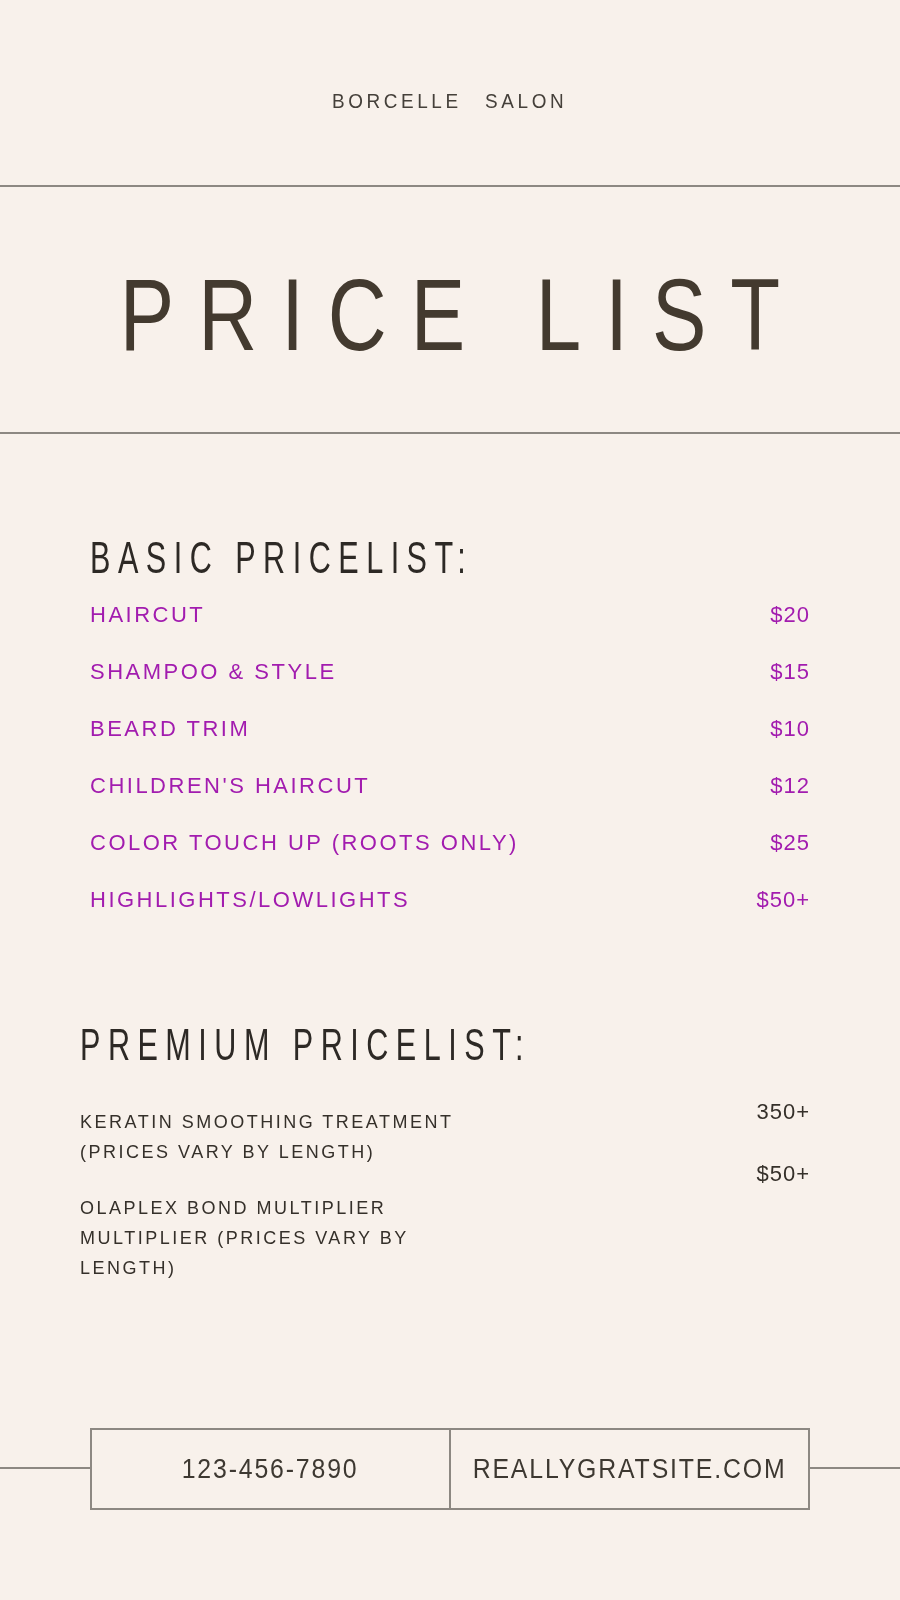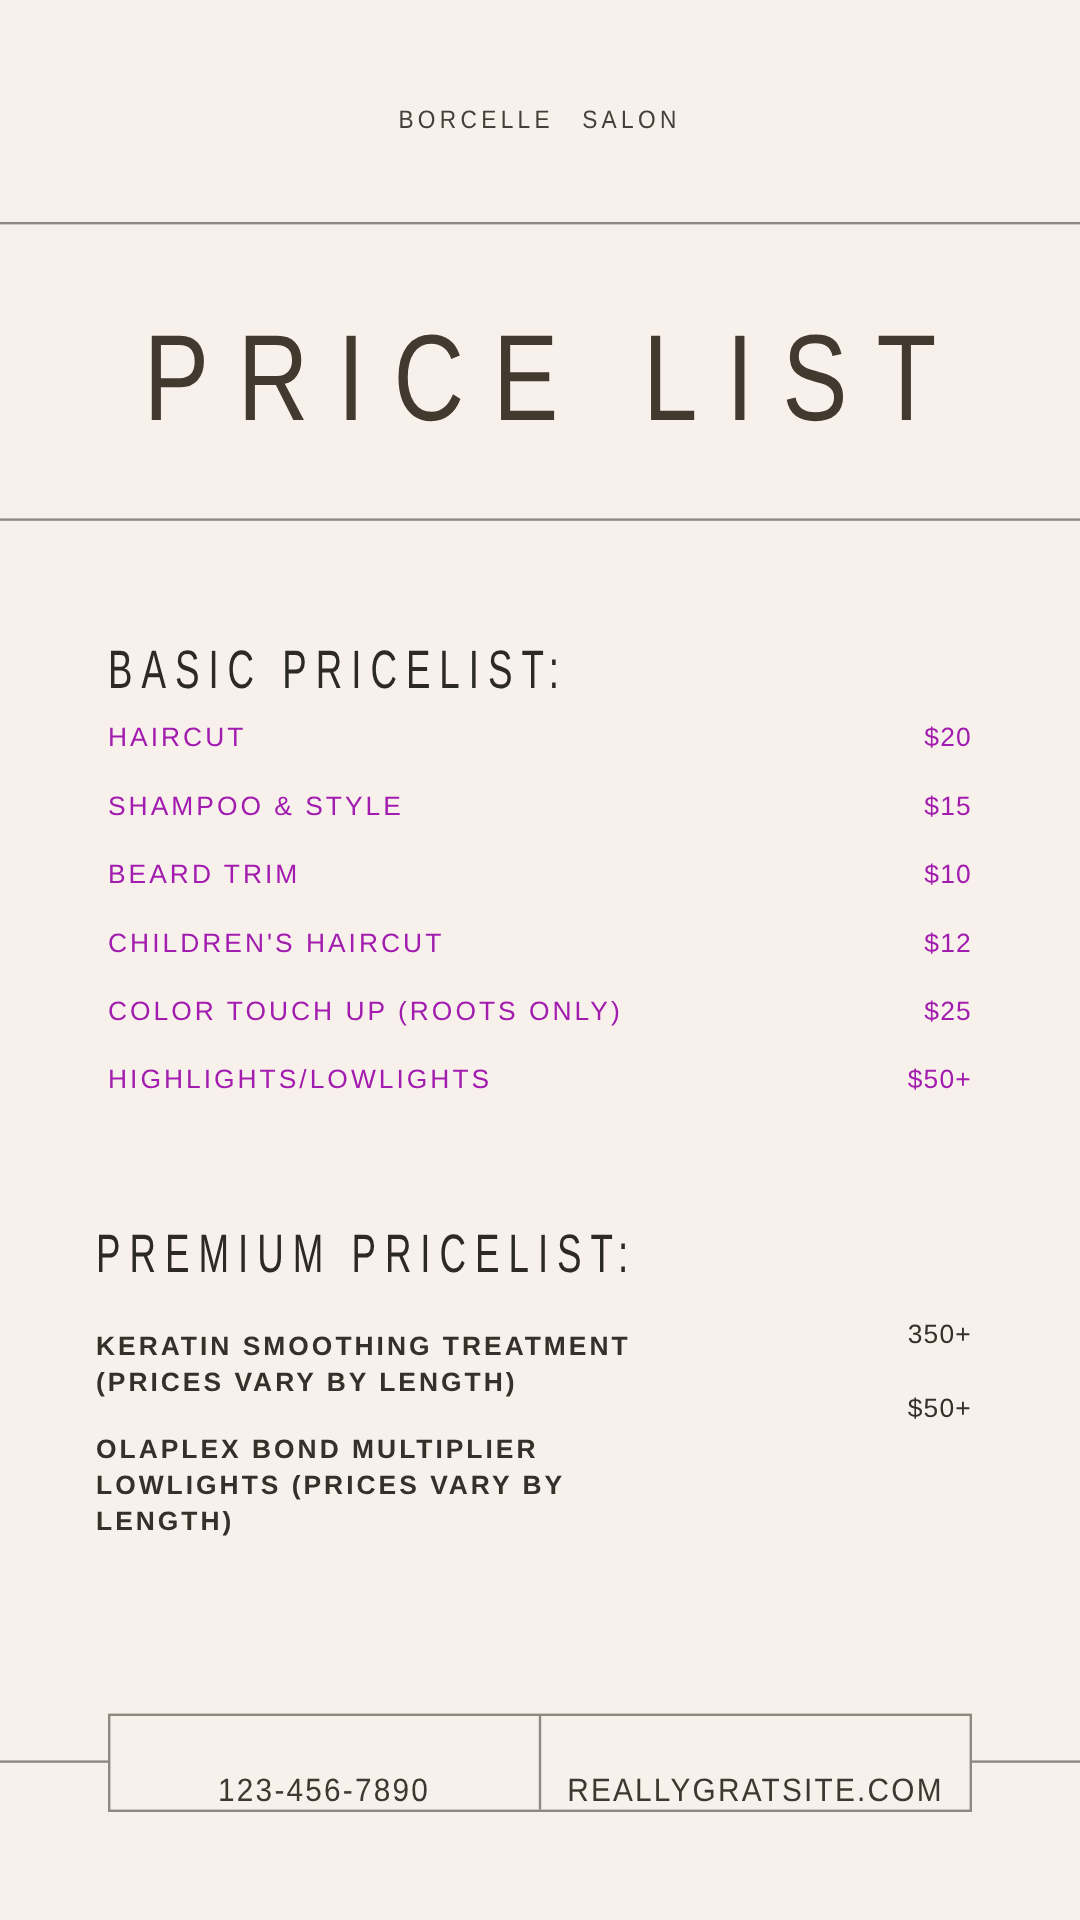--- a/index.html
+++ b/index.html
@@ -37,37 +37,37 @@
 
   .price-list{position:absolute;top:586px;left:90px;right:90px;}
   .price-row{height:57px;display:flex;justify-content:space-between;align-items:center;}
   .item-label,.item-price{
     font-size:22px;font-weight:500;letter-spacing:2.5px;color:#a21caf;
   }
   .item-price{letter-spacing:1px;}
 
   .premium-section{position:absolute;top:1022px;left:80px;right:90px;}
   .premium-heading{display:block;}
-  .premium-item-name{width:540px;font-size:22px;font-weight:700;letter-spacing:2.5px;color:#35302a;line-height:30px;}
+  .premium-item-name{width:540px;font-size:18px;font-weight:400;letter-spacing:2.5px;color:#35302a;line-height:30px;}
   .premium-item-1{margin-top:40px;}
   .premium-item-2{margin-top:26px;}
   .premium-price{
     position:absolute;right:0;font-size:22px;font-weight:500;
     letter-spacing:1px;color:#35302a;line-height:30px;
   }
   .premium-price-1{top:75px;}
   .premium-price-2{top:137px;}
 
   .footer-line-left{position:absolute;top:1467px;left:0;width:90px;}
   .footer-line-right{position:absolute;top:1467px;left:810px;right:0;}
   .footer-box{
     position:absolute;top:1428px;left:90px;width:720px;height:82px;
     box-sizing:border-box;border:2px solid #8d8882;display:flex;
   }
-  .footer-cell{flex:1;display:flex;align-items:flex-end;justify-content:center;}
+  .footer-cell{flex:1;display:flex;align-items:center;justify-content:center;}
   .footer-cell + .footer-cell{border-left:2px solid #8d8882;}
   .footer-text{font-size:27px;letter-spacing:2px;font-weight:300;color:#3d3831;
     transform:scaleX(0.92);transform-origin:center;white-space:nowrap;}
 </style>
 </head>
 <body>
 
 <div class="header">
   <span class="display brand">BORCELLE</span>
   <span class="display tagline">SALON</span>
@@ -111,21 +111,21 @@
 <div class="premium-section">
   <div class="section-heading premium-heading">PREMIUM PRICELIST:</div>
 
   <div class="premium-item-name premium-item-1">
     <div>KERATIN SMOOTHING TREATMENT</div>
     <div>(PRICES VARY BY LENGTH)</div>
   </div>
 
   <div class="premium-item-name premium-item-2">
     <div>OLAPLEX BOND MULTIPLIER</div>
-    <div>LOWLIGHTS (PRICES VARY BY</div>
+    <div>MULTIPLIER (PRICES VARY BY</div>
     <div>LENGTH)</div>
   </div>
 
   <span class="premium-price premium-price-1">350+</span>
   <span class="premium-price premium-price-2">$50+</span>
 </div>
 
 <hr class="hairline footer-line-left">
 <hr class="hairline footer-line-right">
 

